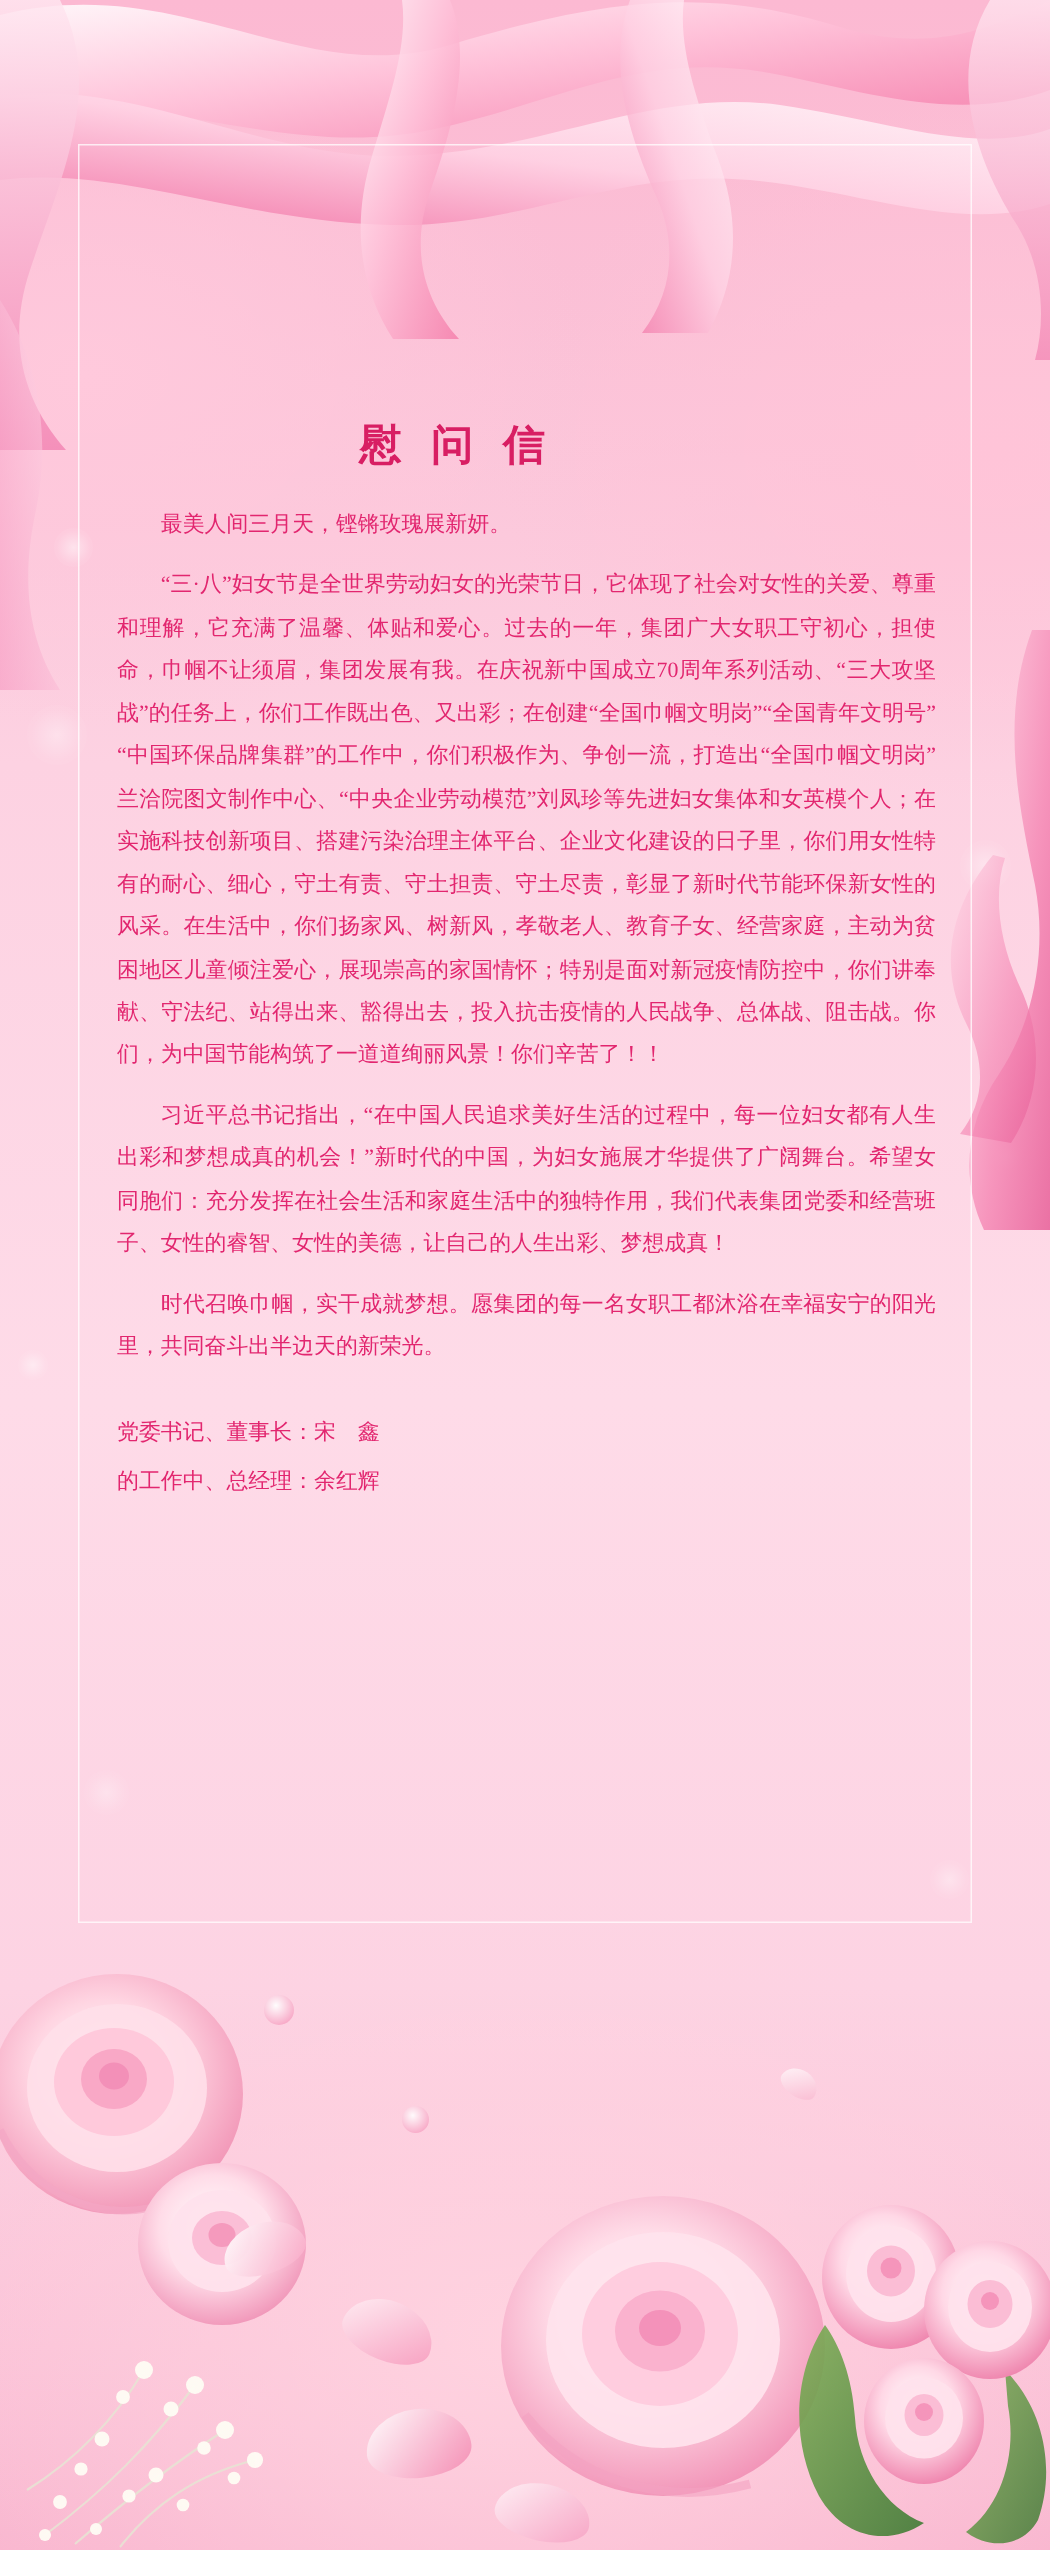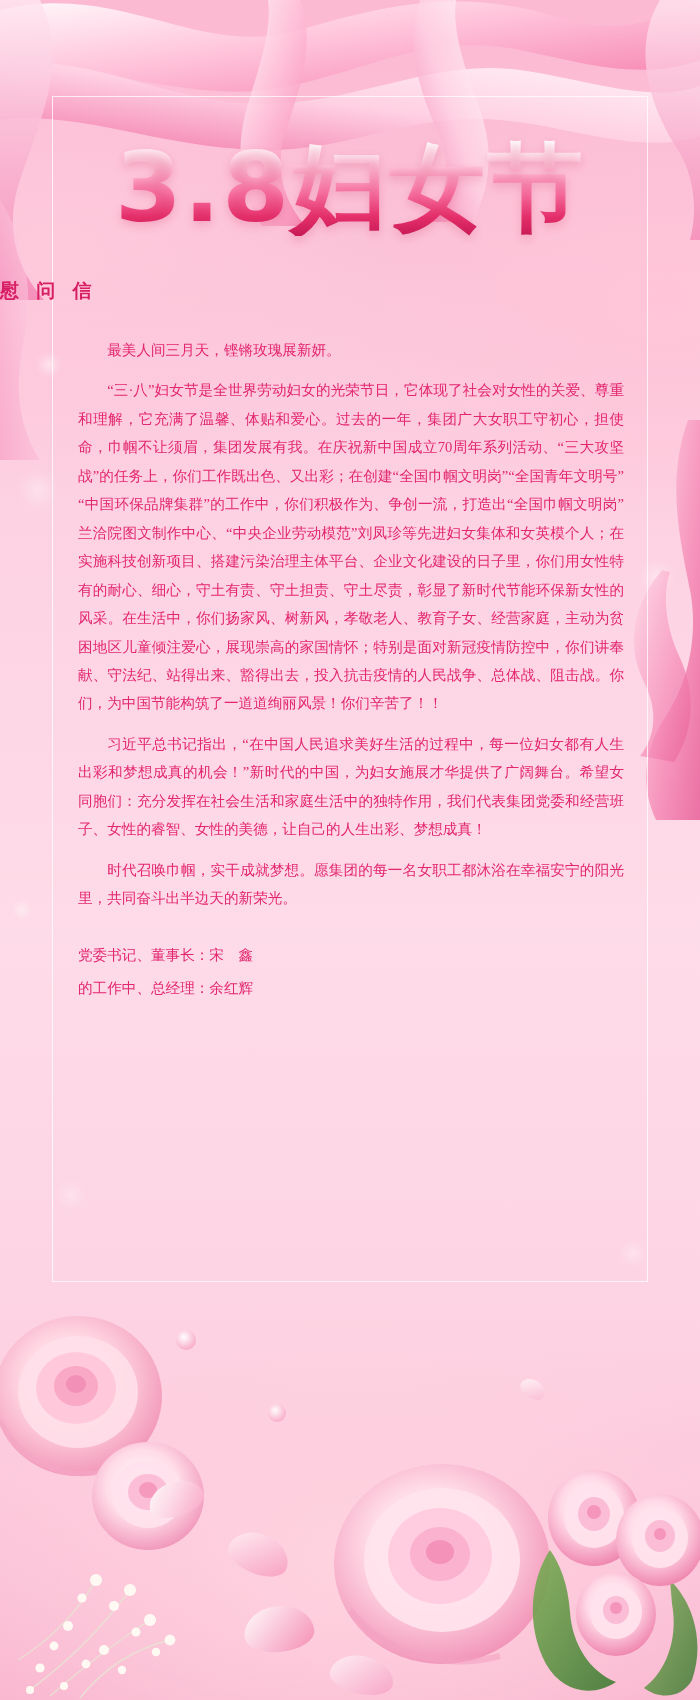--- a/index.html
+++ b/index.html
@@ -66,22 +66,22 @@
     color: transparent;
     -webkit-text-fill-color: transparent;
     text-shadow: 0 4px 10px rgba(200,20,80,0.18);
   }
 
   .subtitle {
     position: absolute;
     top: 278px;
     left: 0;
     width: 609px;
-    text-align: left;
-    font-size: 19px;
+    text-align: center;
+    font-size: 28px;
     font-weight: bold;
     letter-spacing: 6px;
     color: #d81e63;
   }
 
   
   .letter {
     position: absolute;
     left: 78px;
     top: 336px;
@@ -176,21 +176,20 @@
       <linearGradient id="sl1" x1="1" y1="0" x2="0" y2="1">
         <stop offset="0%" stop-color="#ffe3ee"></stop>
         <stop offset="100%" stop-color="#f692bd"></stop>
       </linearGradient>
     </defs>
     <path d="M0,0 C26,40 34,92 24,140 C14,186 18,226 40,260 L0,260 Z" fill="url(#sl1)" opacity="0.55"></path>
   </svg>
 
   <div class="frame"></div>
 
-  <div class="headline">3.8妇女节</div>
   <div class="subtitle">慰 问 信</div>
 
   <div class="letter">
     <p>最美人间三月天，铿锵玫瑰展新妍。</p>
     <p>“三·八”妇女节是全世界劳动妇女的光荣节日，它体现了社会对女性的关爱、尊重和理解，它充满了温馨、体贴和爱心。过去的一年，集团广大女职工守初心，担使命，巾帼不让须眉，集团发展有我。在庆祝新中国成立70周年系列活动、“三大攻坚战”的任务上，你们工作既出色、又出彩；在创建“全国巾帼文明岗”“全国青年文明号”“中国环保品牌集群”的工作中，你们积极作为、争创一流，打造出“全国巾帼文明岗”兰洽院图文制作中心、“中央企业劳动模范”刘凤珍等先进妇女集体和女英模个人；在实施科技创新项目、搭建污染治理主体平台、企业文化建设的日子里，你们用女性特有的耐心、细心，守土有责、守土担责、守土尽责，彰显了新时代节能环保新女性的风采。在生活中，你们扬家风、树新风，孝敬老人、教育子女、经营家庭，主动为贫困地区儿童倾注爱心，展现崇高的家国情怀；特别是面对新冠疫情防控中，你们讲奉献、守法纪、站得出来、豁得出去，投入抗击疫情的人民战争、总体战、阻击战。你们，为中国节能构筑了一道道绚丽风景！你们辛苦了！！</p>
     <p>习近平总书记指出，“在中国人民追求美好生活的过程中，每一位妇女都有人生出彩和梦想成真的机会！”新时代的中国，为妇女施展才华提供了广阔舞台。希望女同胞们：充分发挥在社会生活和家庭生活中的独特作用，我们代表集团党委和经营班子、女性的睿智、女性的美德，让自己的人生出彩、梦想成真！</p>
     <p>时代召唤巾帼，实干成就梦想。愿集团的每一名女职工都沐浴在幸福安宁的阳光里，共同奋斗出半边天的新荣光。</p>
     <div class="sign">
       <div>党委书记、董事长：宋　鑫</div>
       <div>的工作中、总经理：余红辉</div>

